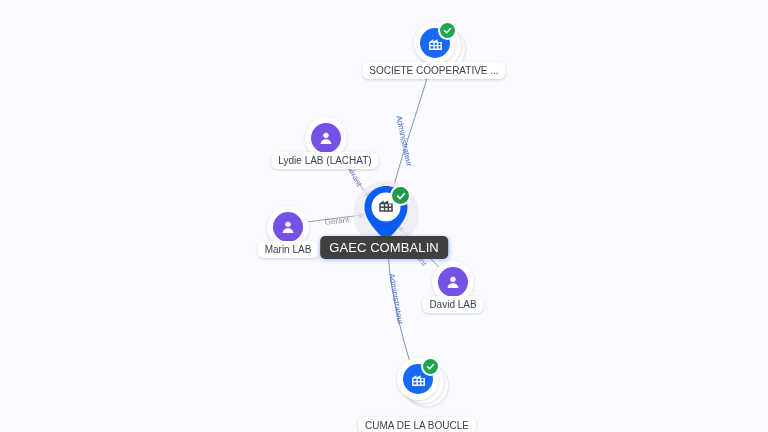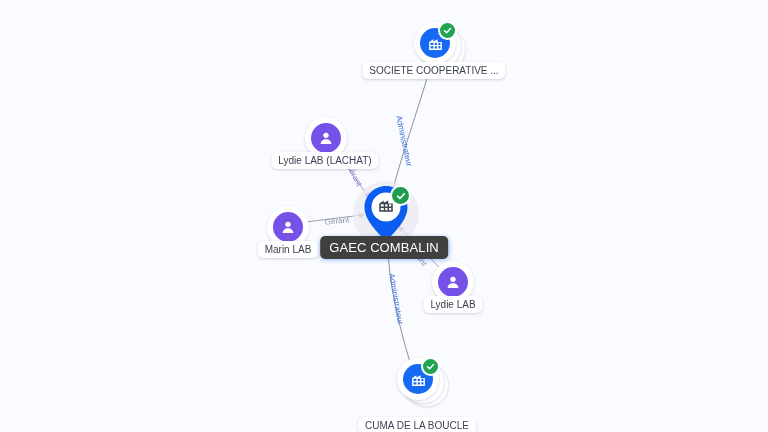--- a/index.html
+++ b/index.html
@@ -179,21 +179,21 @@
       <div class="p-disc">
         <div class="p-inner">
           <svg width="16" height="16" viewBox="0 0 24 24" fill="#ffffff">
             <circle cx="12" cy="8" r="4"></circle>
             <path d="M4 21c0-4.4 3.6-7 8-7s8 2.6 8 7z"></path>
           </svg>
         </div>
       </div>
     </div>
   </div>
-  <div class="label" style="left:453px;top:296px;">Lydie LAB</div>
+  <div class="label" style="left:453px;top:296px;">David LAB</div>
 
   <div class="node" style="left:420px;top:381px;">
     <div class="company-wrap">
       <div class="stack s2"></div>
       <div class="stack s1"></div>
       <div class="disc">
         <div class="inner-blue">
           <svg width="17" height="17" viewBox="0 0 24 24" fill="#ffffff">
             <path d="M3 21V10l6-4v3l6-3v4h6v11H3zm2-2h4v-3H5v3zm0-5h4v-3H5v3zm6 5h3v-3h-3v3zm0-5h3v-3h-3v3zm5 5h3v-3h-3v3zm0-5h3v-3h-3v3z"></path>
           </svg>

